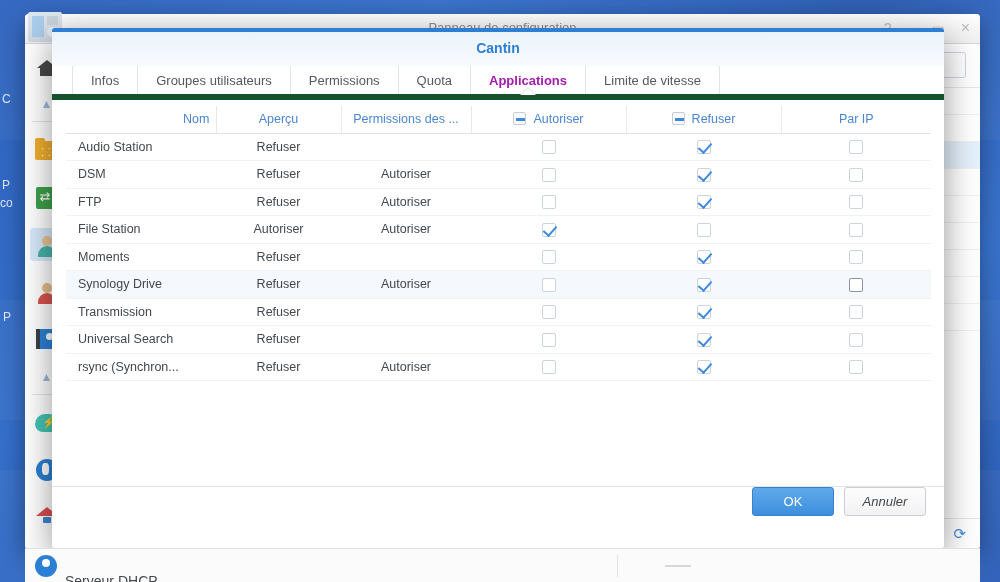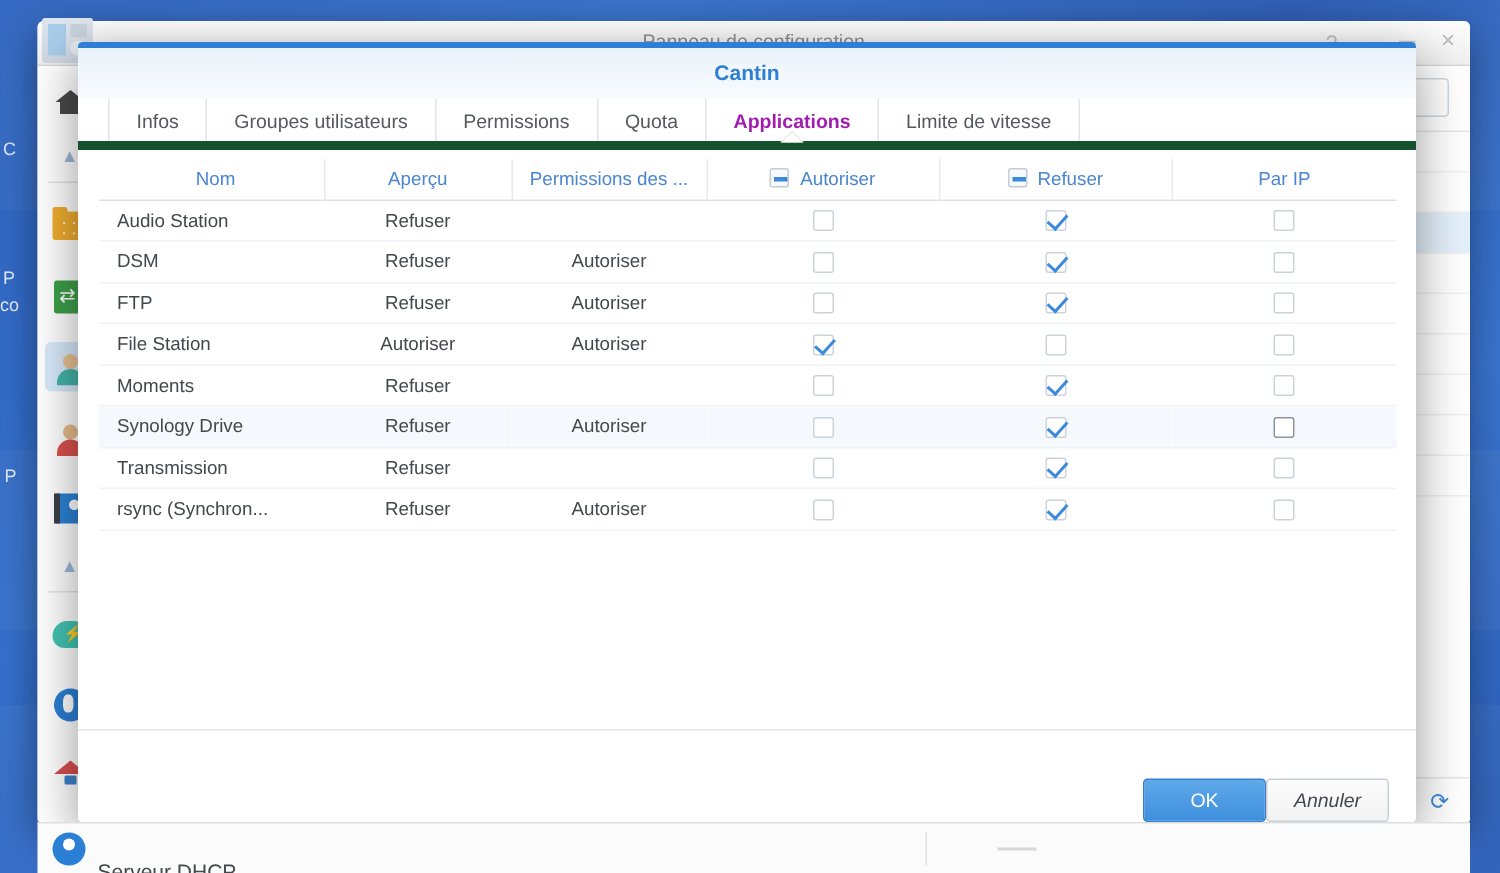--- a/index.html
+++ b/index.html
@@ -213,21 +213,21 @@
   #grid-wrap { flex: 1; padding: 6px 14px 0 14px; overflow: hidden; }
   table.grid { width: 100%; border-collapse: collapse; table-layout: fixed; }
   table.grid th {
     font-size: 12.5px; font-weight: normal; color: #4a86cf;
     height: 27px;
     border-right: 1px solid #e7e9ec;
     border-bottom: 1px solid #dfe3e8;
     padding: 0 6px;
     white-space: nowrap; overflow: hidden; text-overflow: ellipsis;
   }
-  table.grid th.left { text-align: center; padding-left: 12px; margin-top: 30px; }
+  table.grid th.left { text-align: right; padding-left: 12px; margin-top: 30px; }
   table.grid th.ctr  { text-align: center; }
   table.grid th:last-child { border-right: none; }
   table.grid td {
     font-size: 12.5px; color: #43484e;
     height: 27.5px;
     border-bottom: 1px solid #f0f2f4;
     padding: 0 6px;
     white-space: nowrap; overflow: hidden; text-overflow: ellipsis;
   }
   table.grid td.left { text-align: left; padding-left: 12px; }
@@ -259,22 +259,22 @@
     width: 6px; height: 11px;
     border: solid #3c8ade;
     border-width: 0 2.6px 2.6px 0;
     transform: rotate(42deg);
   }
 
   
   #dlg-footer {
     height: 62px;
     border-top: 1px solid #e4e4e4;
-    display: flex; align-items: flex-end; justify-content: flex-end;
-    padding-right: 18px; 
+    display: flex; align-items: flex-start; justify-content: flex-end;
+    padding-right: 18px; gap: 10px;
     background: #fff;
   }
   .btn {
     min-width: 82px; height: 29px;
     border-radius: 3px; font-size: 13px;
     display: flex; align-items: center; justify-content: center;
     cursor: pointer;
   }
   .btn.primary {
     background: linear-gradient(#60a9ea, #3d8fdd);
@@ -479,20 +479,28 @@
           </tr>
           <tr>
             <td class="left">Transmission</td>
             <td class="ctr">Refuser</td>
             <td class="ctr"></td>
             <td class="ctr"><span class="ck"></span></td>
             <td class="ctr"><span class="ck on"></span></td>
             <td class="ctr"><span class="ck"></span></td>
           </tr>
           <tr>
+            <td class="left">Universal Search</td>
+            <td class="ctr">Refuser</td>
+            <td class="ctr"></td>
+            <td class="ctr"><span class="ck"></span></td>
+            <td class="ctr"><span class="ck on"></span></td>
+            <td class="ctr"><span class="ck"></span></td>
+          </tr>
+          <tr>
             <td class="left">rsync (Synchron...</td>
             <td class="ctr">Refuser</td>
             <td class="ctr">Autoriser</td>
             <td class="ctr"><span class="ck"></span></td>
             <td class="ctr"><span class="ck on"></span></td>
             <td class="ctr"><span class="ck"></span></td>
           </tr>
         </tbody>
     </table>
   </div>

